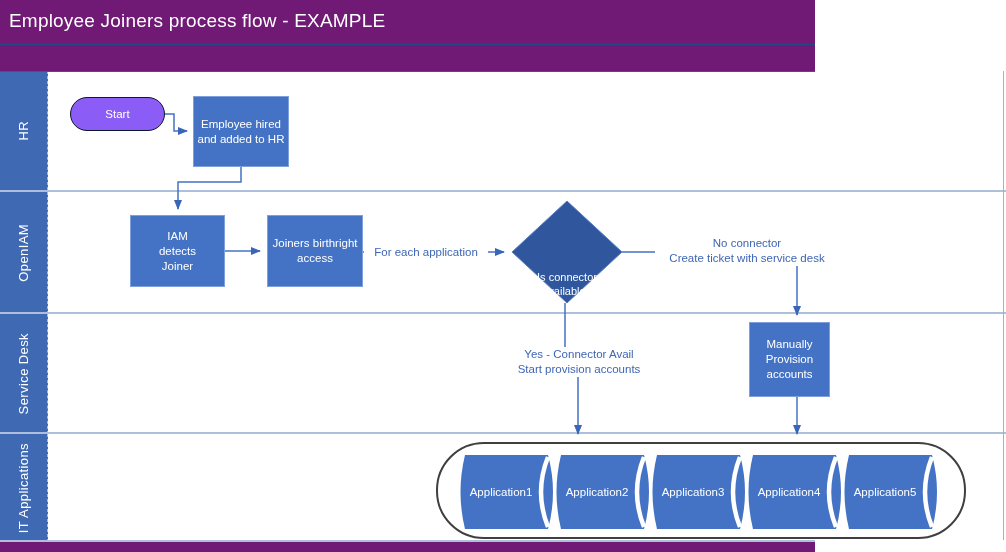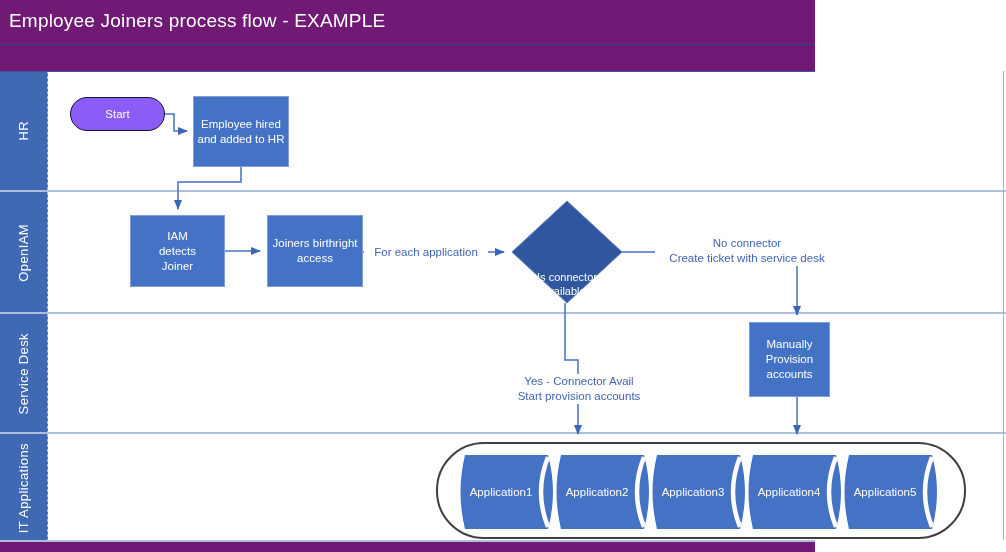--- a/index.html
+++ b/index.html
@@ -49,21 +49,21 @@
     position:absolute;left:514px;top:230px;width:106px;z-index:3;
     color:#fff;font-size:11px;line-height:14px;text-align:center;margin-top:40px;
   }
   
   .edge-label{
     position:absolute;z-index:4;background:#fff;color:#3E66B4;
     font-size:11.5px;line-height:15px;text-align:center;
   }
   .edge-label.for-each{left:364px;top:245px;width:124px;}
   .edge-label.no-conn{left:655px;top:236px;width:184px;}
-  .edge-label.yes{left:503px;top:347px;width:152px;margin-top:27px;}
+  .edge-label.yes{left:503px;top:347px;width:152px;}
 </style>
 </head>
 <body>
 
 <div class="canvas">
 
   <div class="lane first" style="top:71px;height:119px;">
     <div class="lane-strip">
       <span class="lane-label">HR</span>
     </div>

